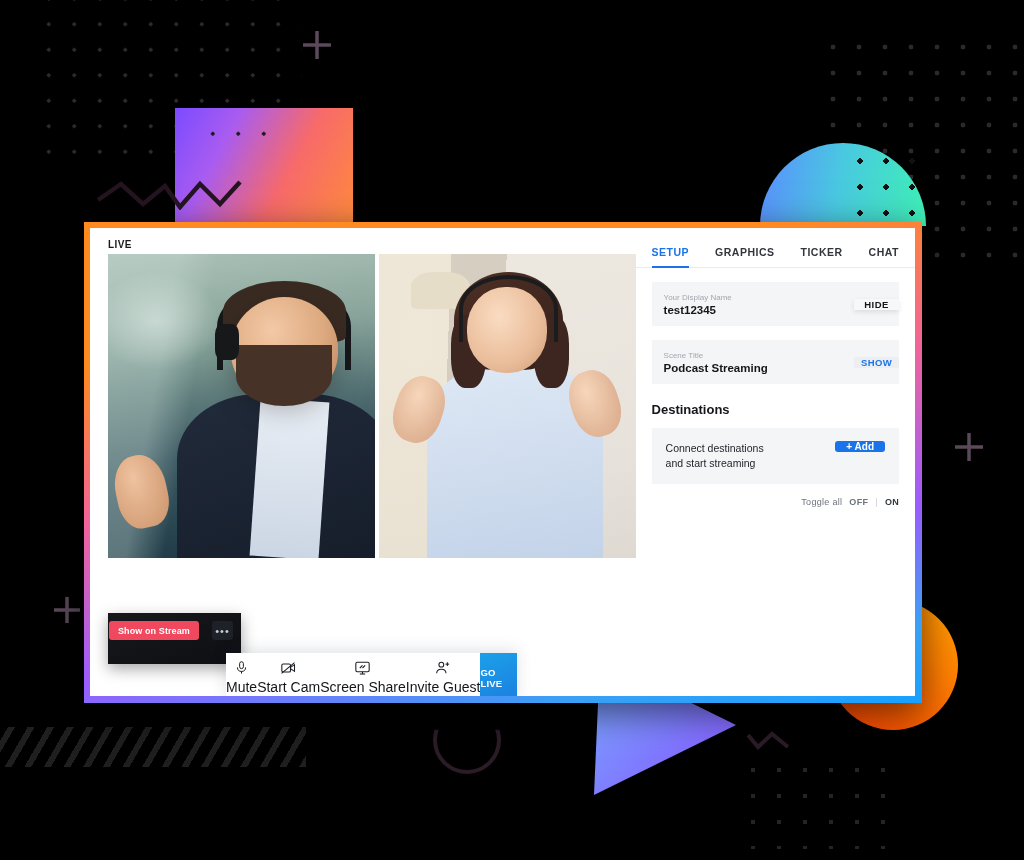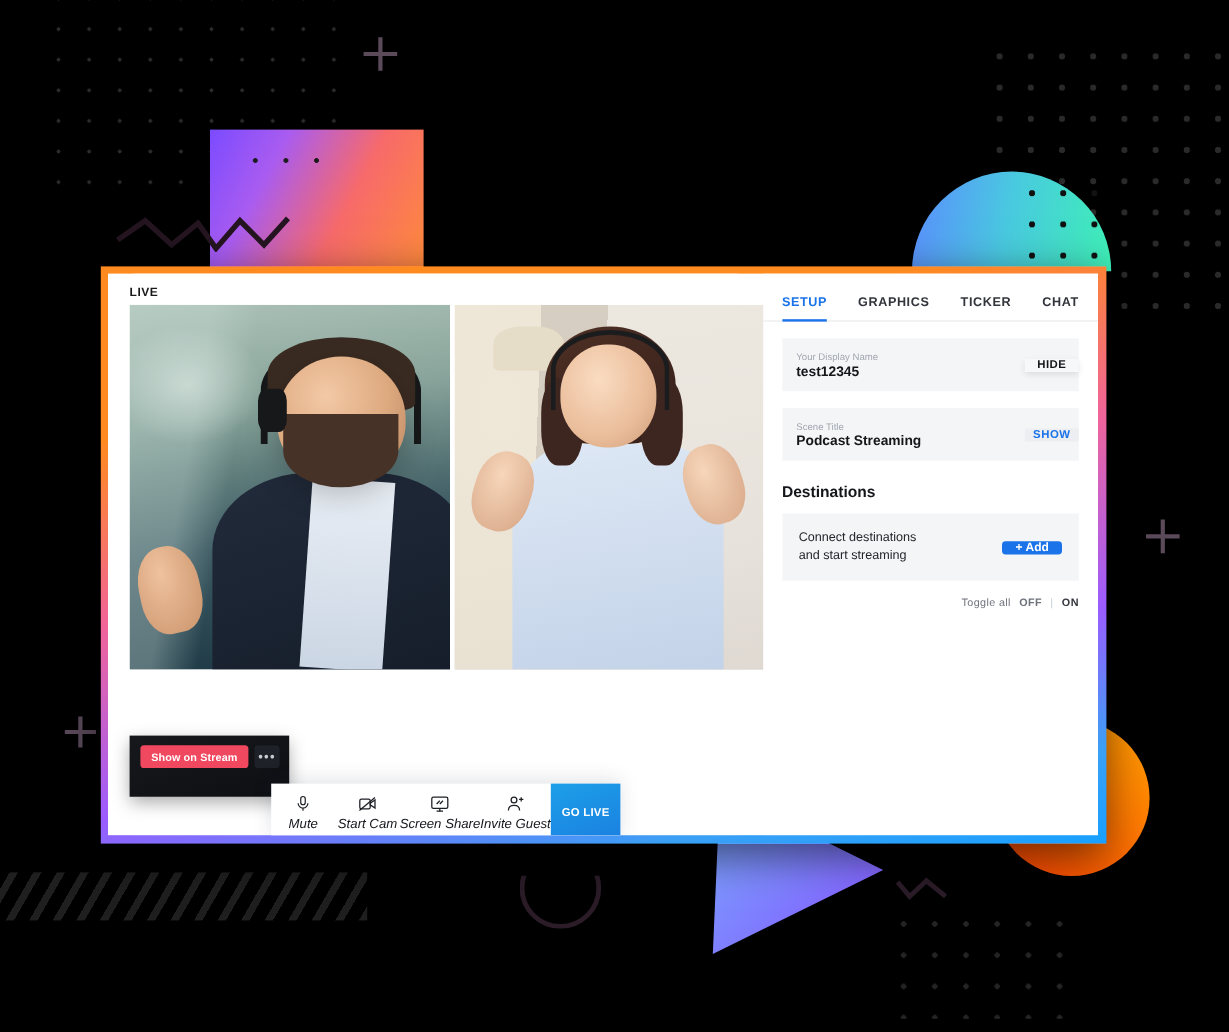--- a/index.html
+++ b/index.html
@@ -207,21 +207,21 @@
     background: #dfe3e8;
   }
 
   
   .sos-card {
     position: absolute; left: 18px; top: 385px; width: 133px; height: 51px;
     background: linear-gradient(160deg,#16181c 0%, #0d0f13 100%);
     box-shadow: 0 5px 14px rgba(0,0,0,.35);
   }
   .sos-btn {
-    position: absolute; left: 9px; top: 8px; height: 19px; padding: 0 9px;
+    position: absolute; left: 1px; top: 8px; height: 19px; padding: 0 9px;
     background: #f0485f; border-radius: 3px; color: #fff;
     font-size: 9px; font-weight: bold; letter-spacing: .1px;
     display: flex; align-items: center; white-space: nowrap;
   }
   .sos-more {
     position: absolute; right: 8px; top: 8px; width: 21px; height: 19px;
     background: #1e2127; border-radius: 3px;
     display: flex; align-items: center; justify-content: center;
     color: #c8ccd4; font-size: 11px; letter-spacing: 1px; line-height: 6px;
   }
@@ -229,21 +229,21 @@
   
   .controls {
     position: absolute; left: 136px; top: 425px; width: 291px; height: 49px;
     background: #fff; box-shadow: 0 -3px 16px rgba(30,40,70,.13);
     display: flex; align-items: center;
   }
   .ctrl {
     flex: 1; display: flex; flex-direction: column; align-items: center;
     justify-content: center; gap: 3px; height: 100%;
   }
-  .ctrl span.lbl { font-size: 11px; color: #14161a; white-space: nowrap; font-style: italic; }
+  .ctrl span.lbl { font-size: 14px; color: #14161a; white-space: nowrap; }
   .golive {
     width: 58px; height: 100%;
     background: linear-gradient(160deg,#1c9fe8 0%, #1b7fe0 100%);
     color: #fff; font-size: 9.5px; font-weight: bold; letter-spacing: .2px;
     display: flex; align-items: center; justify-content: center;
   }
 
   
   .panel { flex: 1; background: #fff; padding: 0 16px; position: relative; }
   .tabs { display: flex; gap: 26px; padding: 18px 16px 0 16px; border-bottom: 1px solid #e9ecef; }
@@ -268,21 +268,21 @@
     width: 45px; display: flex; align-items: center; justify-content: center;
     font-size: 9.5px; font-weight: bold; letter-spacing: .4px;
   }
   .field-action.hide { background: #f7f8f9; color: #14161a; box-shadow: 0 2px 5px rgba(0,0,0,.10); }
   .field-action.show { background: #eceef1; color: #1a73e8; }
 
   .sect-title { margin-top: 18px; font-size: 13px; font-weight: bold; color: #14161a; }
 
   .dest-card {
     margin-top: 11px; background: #f4f5f7; padding: 13px 14px;
-    display: flex; align-items: center; justify-content: space-between;
+    display: flex; align-items: flex-start; justify-content: space-between;
   }
   .dest-text { font-size: 10.5px; color: #23262c; line-height: 1.45; }
   .add-btn {
     background: #1a73e8; color: #fff; font-size: 10px; font-weight: bold;
     padding: 0 11px; border-radius: 3px; white-space: nowrap;
   }
   .toggle-row {
     margin-top: 13px; display: flex; align-items: center; justify-content: flex-end;
     gap: 7px; font-size: 9px; letter-spacing: .3px;
   }

